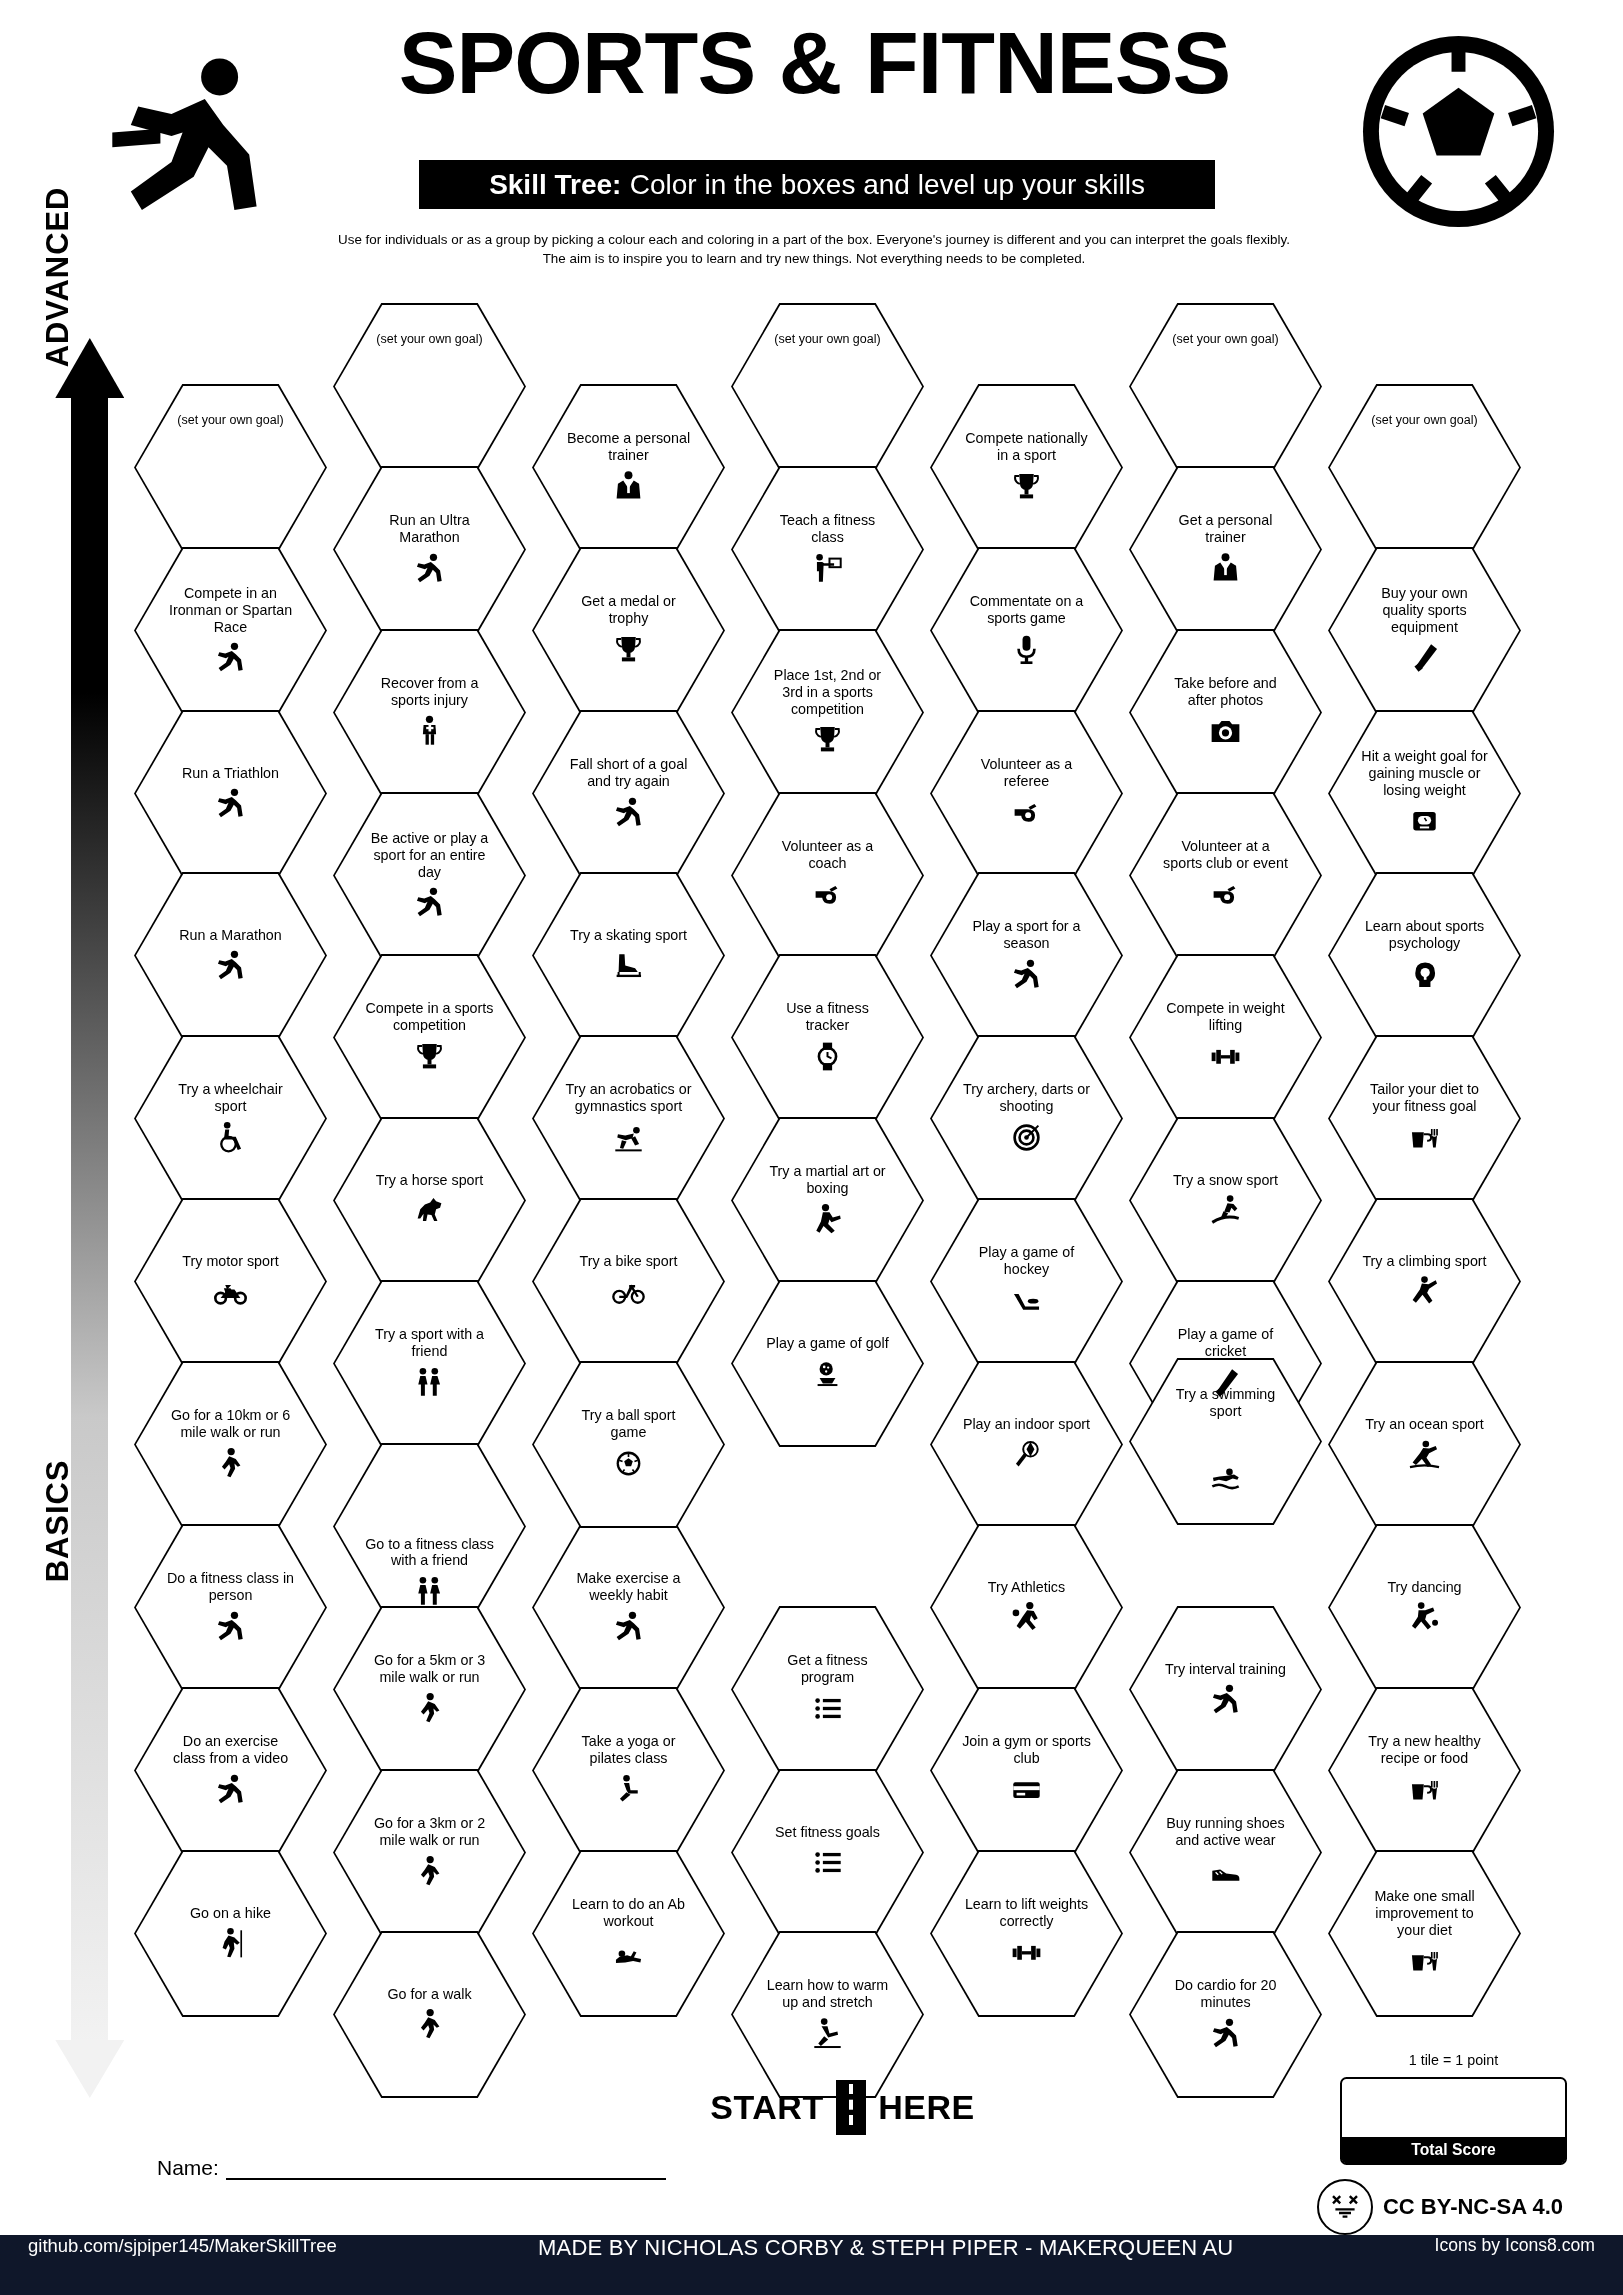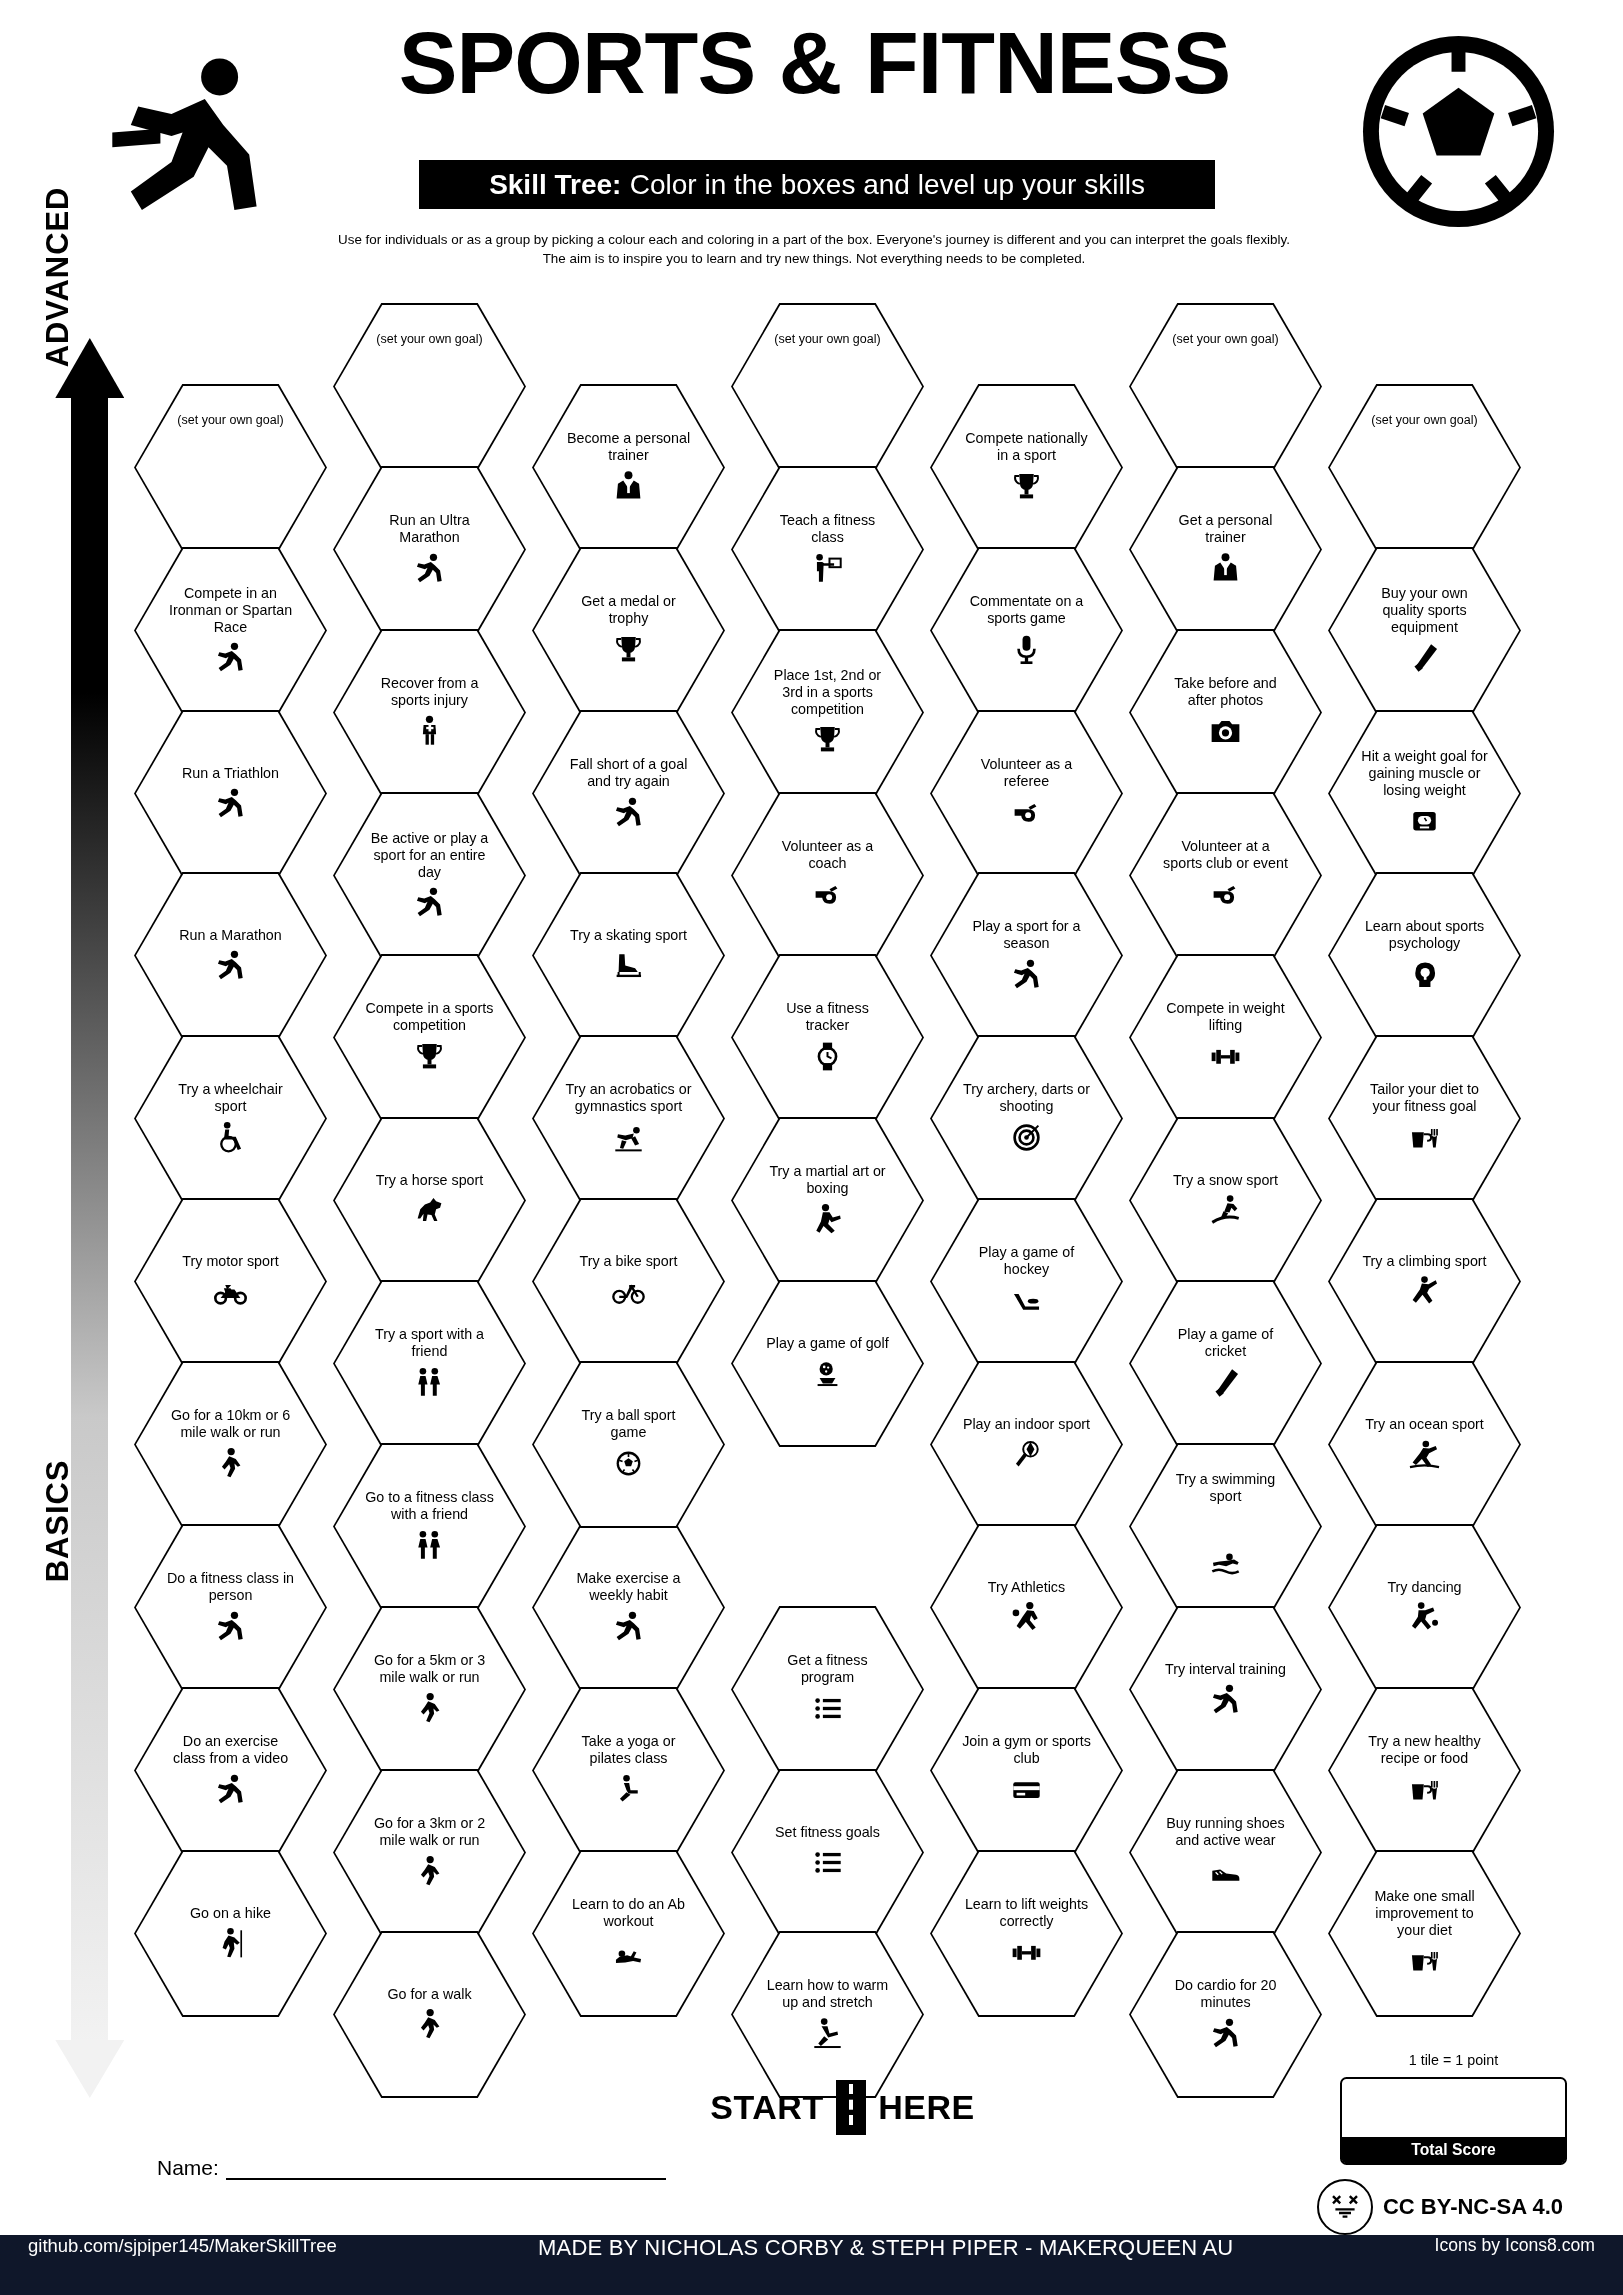--- a/index.html
+++ b/index.html
@@ -391,21 +391,21 @@
       <div class="lbl">Try a sport with a friend</div>
       <div class="ico">
         <svg viewBox="0 0 100 100" width="33" height="33" aria-hidden="true">
           <circle cx="30" cy="16" r="10"></circle>
           <path d="M22 30 L38 30 L44 56 L36 56 L36 90 L24 90 L24 56 L16 56 Z"></path>
           <circle cx="66" cy="16" r="10"></circle>
           <path d="M58 30 L74 30 L82 56 L72 56 L72 90 L60 90 L60 56 L52 56 Z"></path>
         </svg>
       </div>
     </div>
-    <div class="hex" style="left: 333px; top: 1443px; width: 193px; height: 167px;">
+    <div class="hex" style="left: 333px; top: 1443px; width: 193px; height: 167px; justify-content: flex-end;">
       <div class="hexbg"></div>
       <div class="hexin"></div>
       <div class="lbl">Go to a fitness class with a friend</div>
       <div class="ico">
         <svg viewBox="0 0 100 100" width="33" height="33" aria-hidden="true">
           <circle cx="30" cy="16" r="10"></circle>
           <path d="M22 30 L38 30 L44 56 L36 56 L36 90 L24 90 L24 56 L16 56 Z"></path>
           <circle cx="66" cy="16" r="10"></circle>
           <path d="M58 30 L74 30 L82 56 L72 56 L72 90 L60 90 L60 56 L52 56 Z"></path>
         </svg>
@@ -887,21 +887,21 @@
       <div class="hexbg"></div>
       <div class="hexin"></div>
       <div class="lbl">Play a game of cricket</div>
       <div class="ico">
         <svg viewBox="0 0 100 100" width="33" height="33" aria-hidden="true">
           <path d="M70 10 L88 24 L44 82 L30 88 L26 74 Z"></path>
           <rect x="24" y="70" width="16" height="20" transform="rotate(-38 32 80)"></rect>
         </svg>
       </div>
     </div>
-    <div class="hex" style="left: 1129px; top: 1443px; width: 193px; height: 167px; gap: 36px;">
+    <div class="hex" style="left: 1129px; top: 1358px; width: 193px; height: 167px; gap: 36px;">
       <div class="hexbg"></div>
       <div class="hexin"></div>
       <div class="lbl">Try a swimming sport</div>
       <div class="ico">
         <svg viewBox="0 0 100 100" width="33" height="33" aria-hidden="true">
           <circle cx="62" cy="30" r="10"></circle>
           <path d="M54 42 L76 38 L90 46 L86 54 L72 50 L52 58 L30 54 L14 58 L12 48 L32 44 Z"></path>
           <path d="M10 74 Q30 64 50 74 Q70 84 90 74" fill="none" stroke="#000" stroke-width="8"></path>
         </svg>
       </div>

